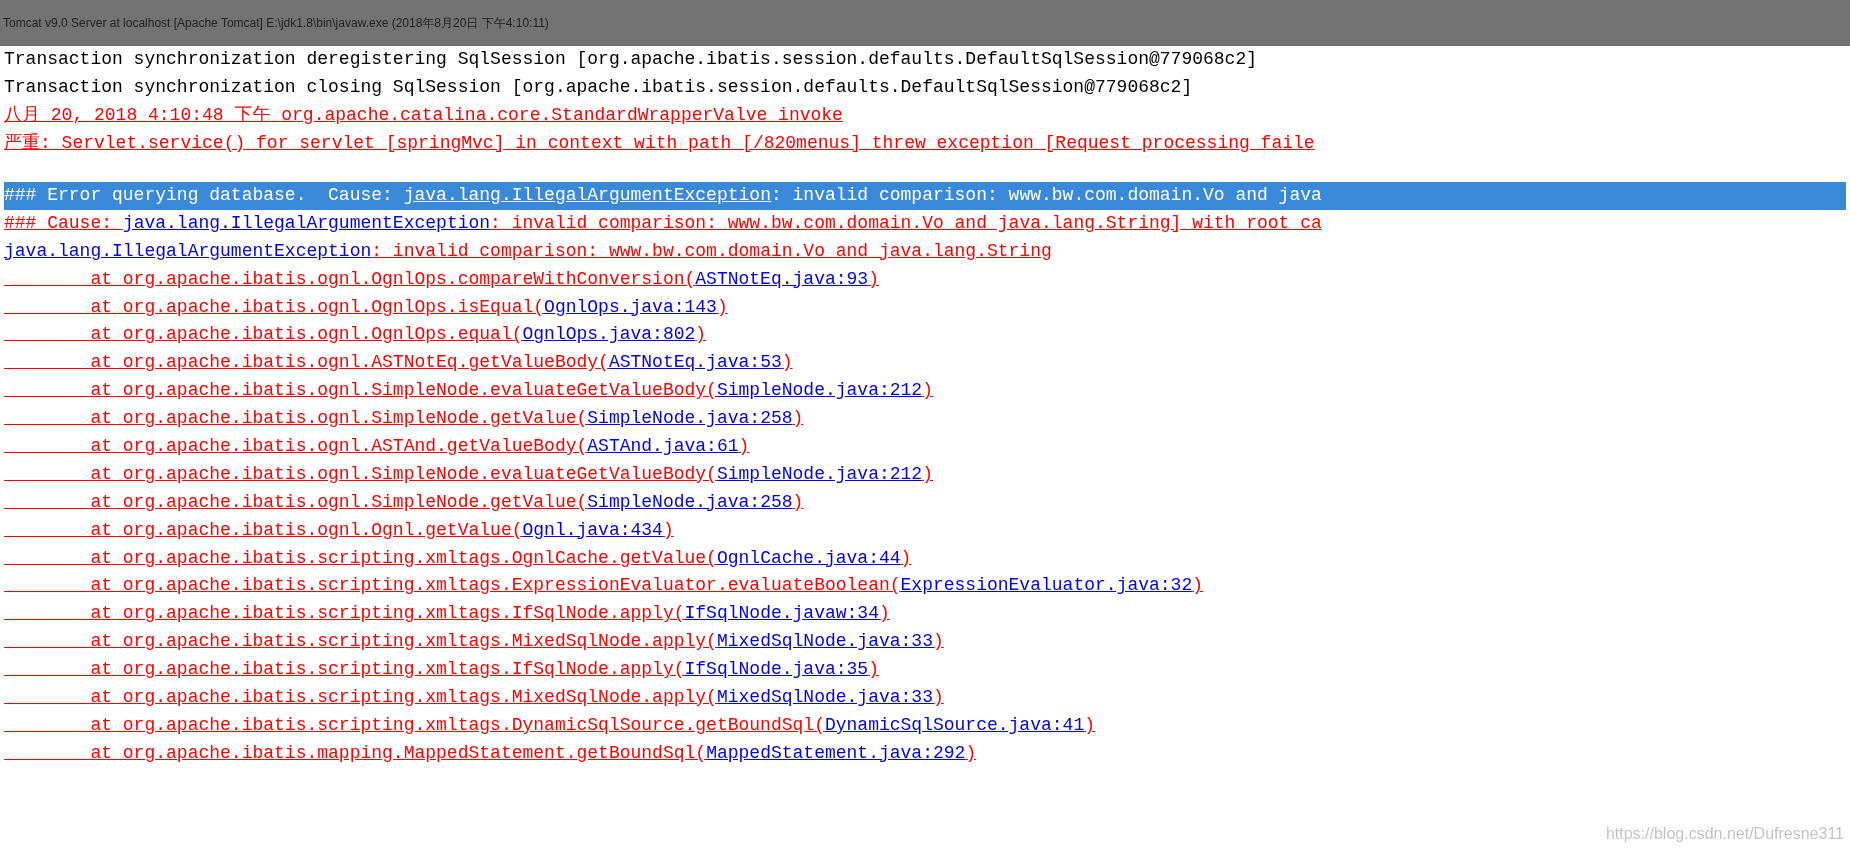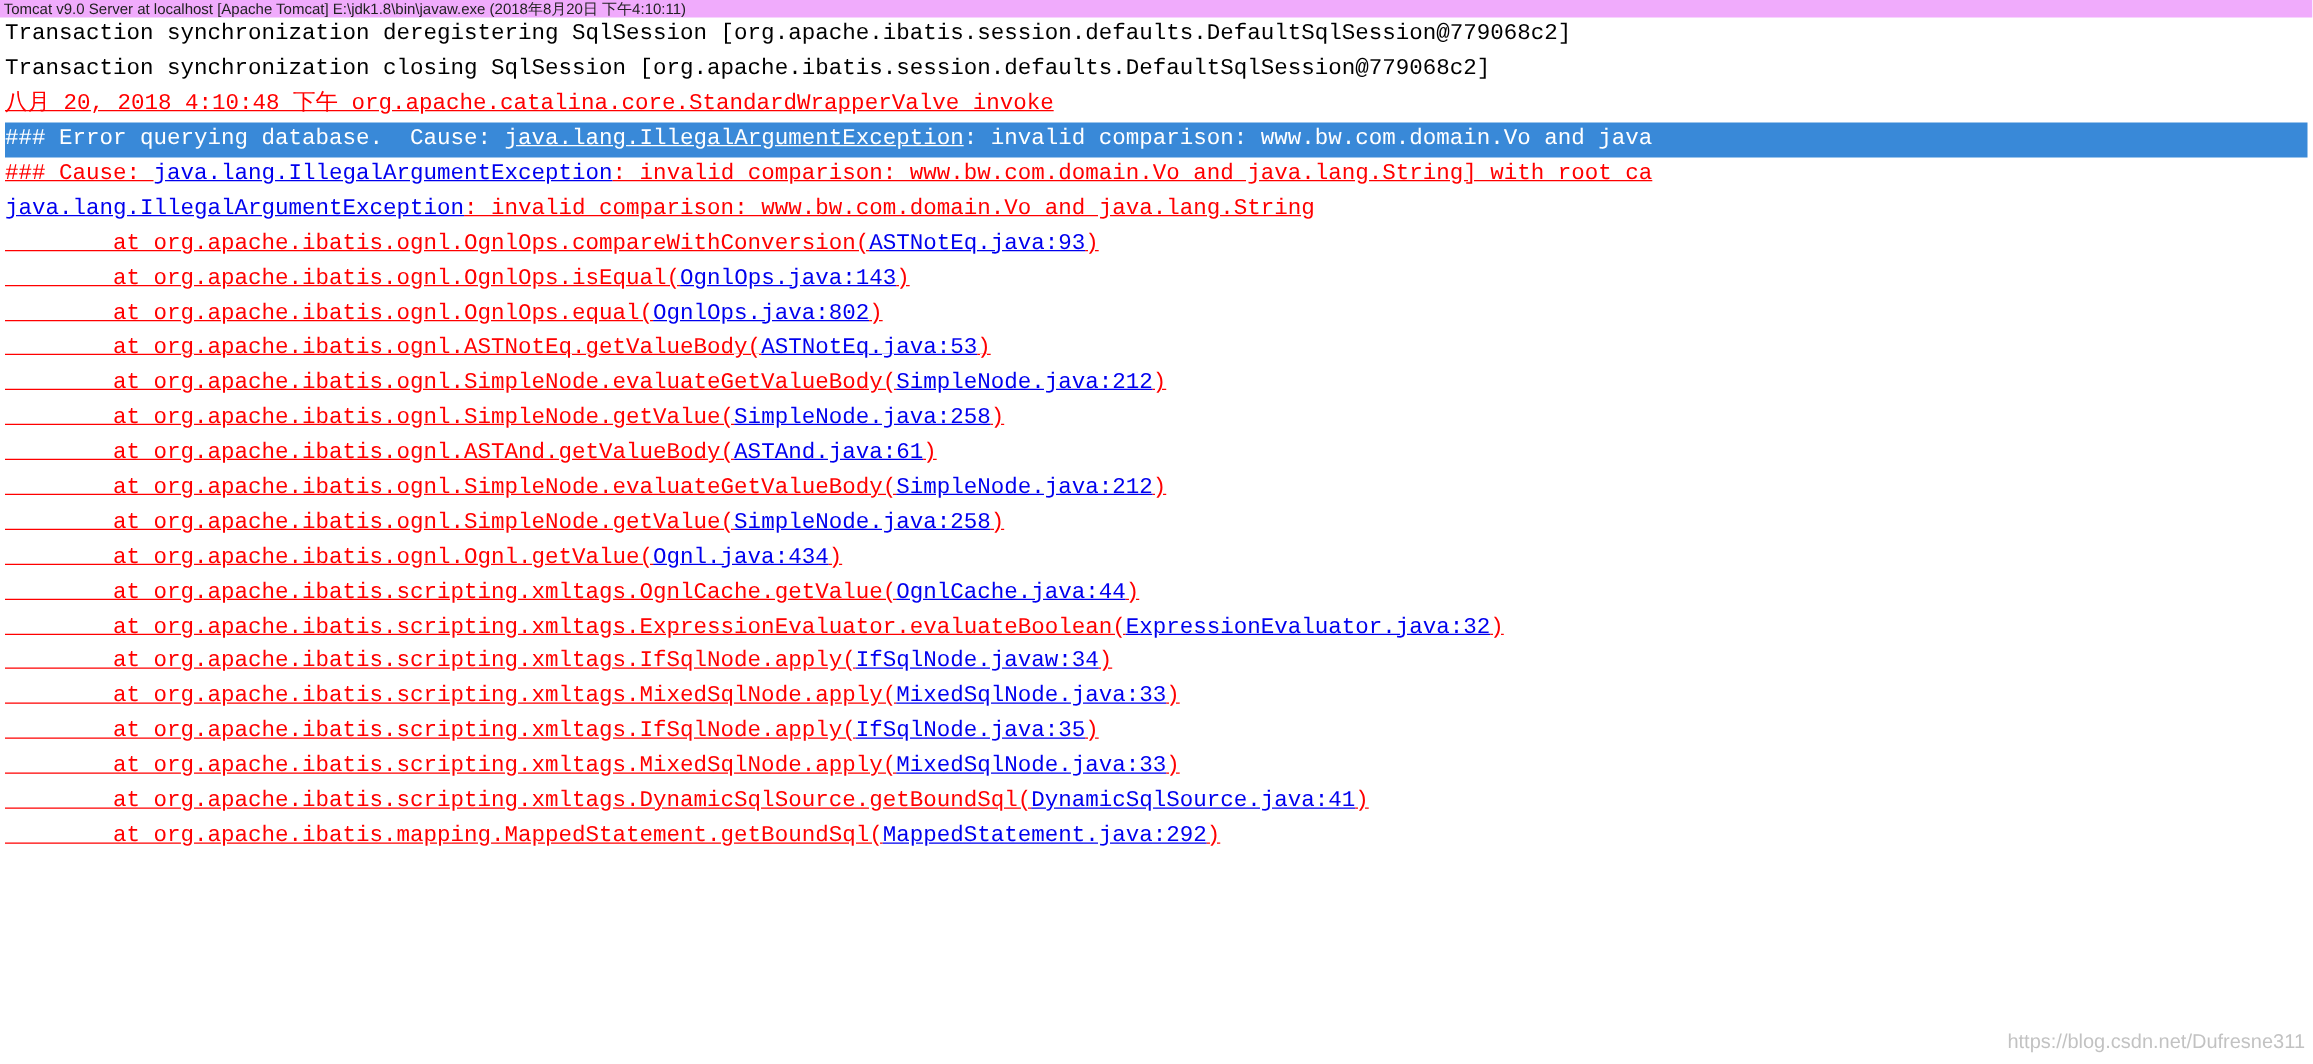--- a/index.html
+++ b/index.html
@@ -9,39 +9,40 @@
     background: #ffffff;
     width: 1850px;
     overflow-x: hidden;
     white-space: nowrap;
     line-height: 1.55;
   }
   .title-bar {
     font-family: "Segoe UI", Tahoma, sans-serif;
     font-size: 12px;
     color: #222;
-    background: #f0abfc;
-    padding: 0 3px;
+    background: #737373;
+    padding: 16px 3px;
     line-height: 1.2;
     white-space: nowrap;
   }
   .console {
     padding: 0 4px 2px 4px;
   }
   .line { white-space: pre; }
   .black { color: #000000; }
   .red { color: #ff0000; text-decoration: underline; }
   .link {
     color: #0000ee;
     text-decoration: underline;
     cursor: pointer;
   }
   .selected {
     background: #3989d8;
     color: #ffffff;
+    margin-top: 24px;
   }
   .selected .link {
     color: #ffffff;
     text-decoration: underline;
   }
   .watermark {
     position: fixed;
     right: 6px;
     bottom: 4px;
     font-family: Arial, sans-serif;
@@ -51,20 +52,21 @@
   }
 </style>
 </head>
 <body>
 
 <div class="title-bar">Tomcat v9.0 Server at localhost [Apache Tomcat] E:\jdk1.8\bin\javaw.exe (2018年8月20日 下午4:10:11)</div>
 <div class="console" id="console">
     <div class="line"><span class="black">Transaction synchronization deregistering SqlSession [org.apache.ibatis.session.defaults.DefaultSqlSession@779068c2]</span></div>
     <div class="line"><span class="black">Transaction synchronization closing SqlSession [org.apache.ibatis.session.defaults.DefaultSqlSession@779068c2]</span></div>
     <div class="line"><span class="red">八月 20, 2018 4:10:48 下午 org.apache.catalina.core.StandardWrapperValve invoke</span></div>
+    <div class="line"><span class="red">严重: Servlet.service() for servlet [springMvc] in context with path [/820menus] threw exception [Request processing faile</span></div>
     <div class="line selected"><span>### Error querying database.  Cause: </span><span class="link">java.lang.IllegalArgumentException</span><span>: invalid comparison: www.bw.com.domain.Vo and java</span></div>
     <div class="line"><span class="red">### Cause: </span><span class="link">java.lang.IllegalArgumentException</span><span class="red">: invalid comparison: www.bw.com.domain.Vo and java.lang.String] with root ca</span></div>
     <div class="line"><span class="link">java.lang.IllegalArgumentException</span><span class="red">: invalid comparison: www.bw.com.domain.Vo and java.lang.String</span></div>
     <div class="line"><span class="red">        at org.apache.ibatis.ognl.OgnlOps.compareWithConversion(</span><span class="link">ASTNotEq.java:93</span><span class="red">)</span></div>
     <div class="line"><span class="red">        at org.apache.ibatis.ognl.OgnlOps.isEqual(</span><span class="link">OgnlOps.java:143</span><span class="red">)</span></div>
     <div class="line"><span class="red">        at org.apache.ibatis.ognl.OgnlOps.equal(</span><span class="link">OgnlOps.java:802</span><span class="red">)</span></div>
     <div class="line"><span class="red">        at org.apache.ibatis.ognl.ASTNotEq.getValueBody(</span><span class="link">ASTNotEq.java:53</span><span class="red">)</span></div>
     <div class="line"><span class="red">        at org.apache.ibatis.ognl.SimpleNode.evaluateGetValueBody(</span><span class="link">SimpleNode.java:212</span><span class="red">)</span></div>
     <div class="line"><span class="red">        at org.apache.ibatis.ognl.SimpleNode.getValue(</span><span class="link">SimpleNode.java:258</span><span class="red">)</span></div>
     <div class="line"><span class="red">        at org.apache.ibatis.ognl.ASTAnd.getValueBody(</span><span class="link">ASTAnd.java:61</span><span class="red">)</span></div>

